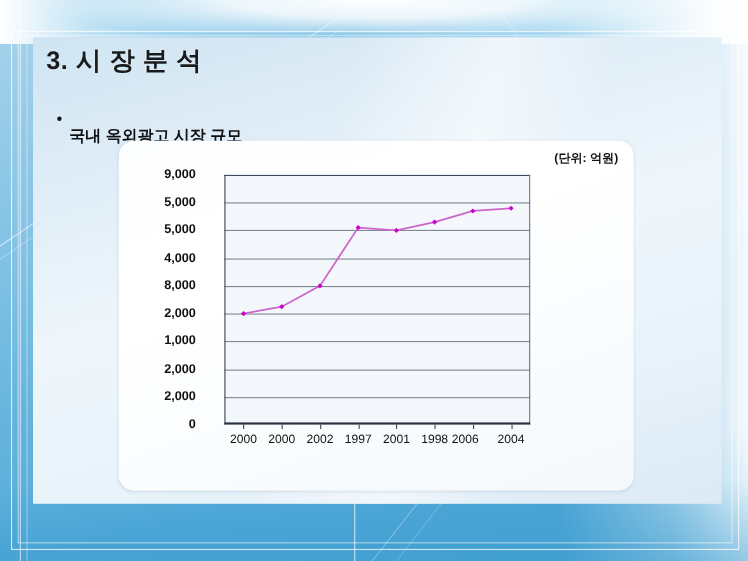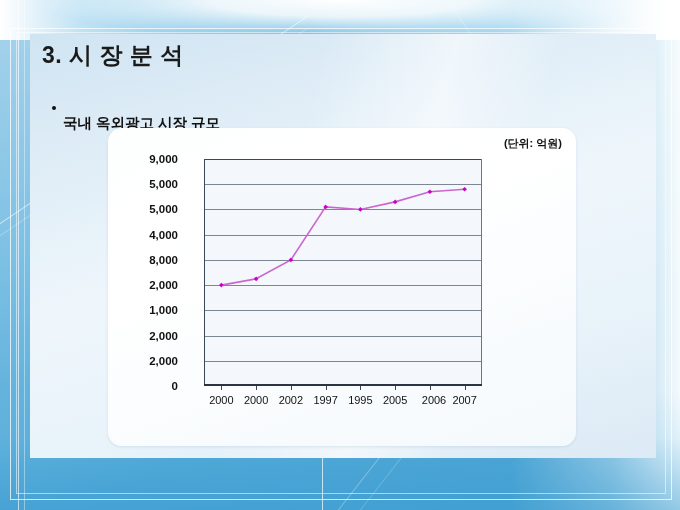--- a/index.html
+++ b/index.html
@@ -210,20 +210,20 @@
             <rect x="224.225" y="31.138888888888893" width="3.3" height="3.3" fill="#cc00cc" transform="rotate(45 225.875 32.78888888888889)"></rect>
             <rect x="258.975" y="28.616666666666653" width="3.3" height="3.3" fill="#cc00cc" transform="rotate(45 260.625 30.26666666666665)"></rect>
           </svg>
       </div>
 
       <div class="xlabels" id="xlabels">
           <div class="xlabel" style="left: 17.375px;">2000</div>
           <div class="xlabel" style="left: 52.125px;">2000</div>
           <div class="xlabel" style="left: 86.875px;">2002</div>
           <div class="xlabel" style="left: 121.625px;">1997</div>
-          <div class="xlabel" style="left: 156.375px;">1995</div>
-          <div class="xlabel" style="left: 191.125px;">2005</div>
-          <div class="xlabel" style="left: 230px;">2006</div>
-          <div class="xlabel" style="left: 260.625px;">2007</div>
+          <div class="xlabel" style="left: 156.375px;">2001</div>
+          <div class="xlabel" style="left: 191.125px;">1998</div>
+          <div class="xlabel" style="left: 219px;">2006</div>
+          <div class="xlabel" style="left: 260.625px;">2004</div>
         </div>
     </div>
   </div>
 </div>
 
 </body></html>

